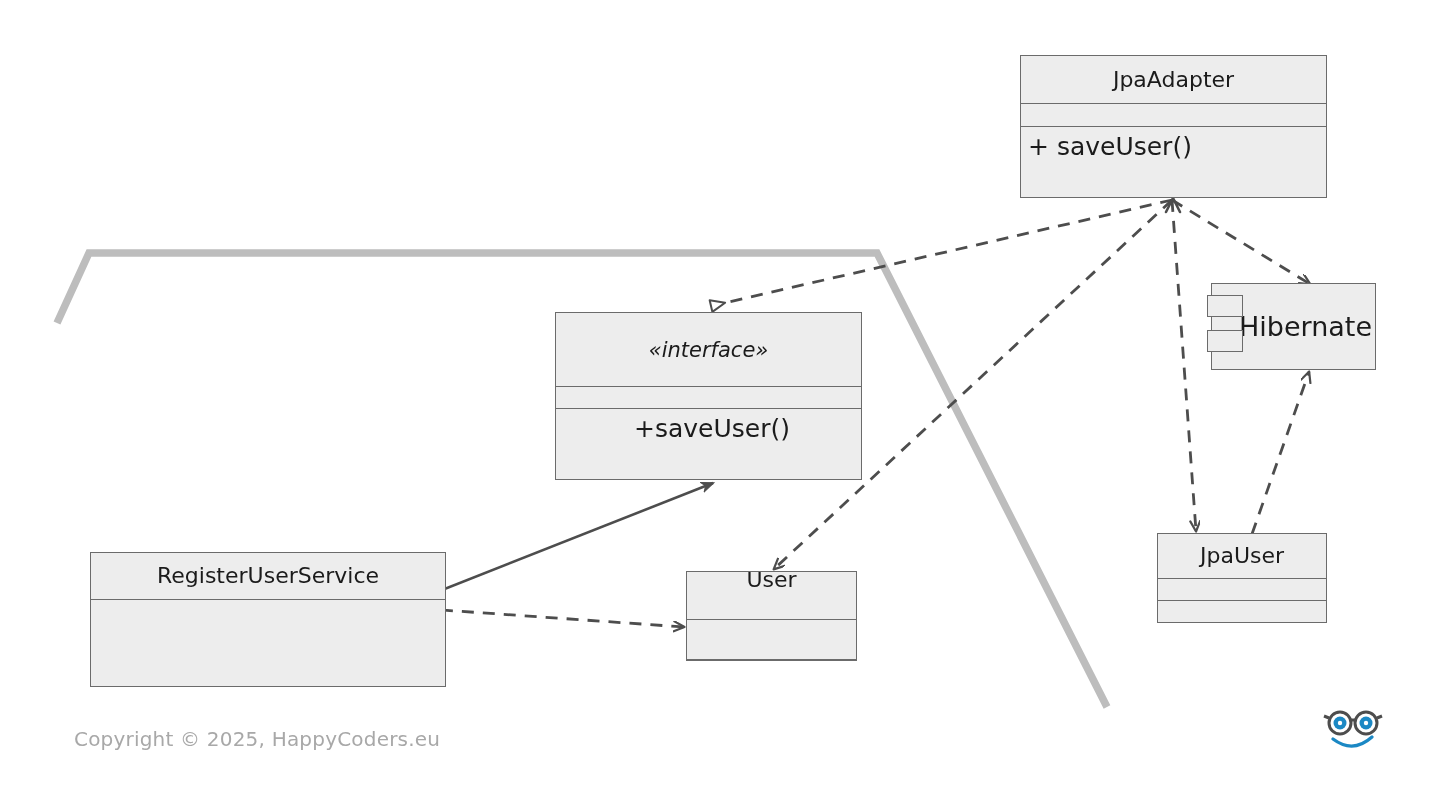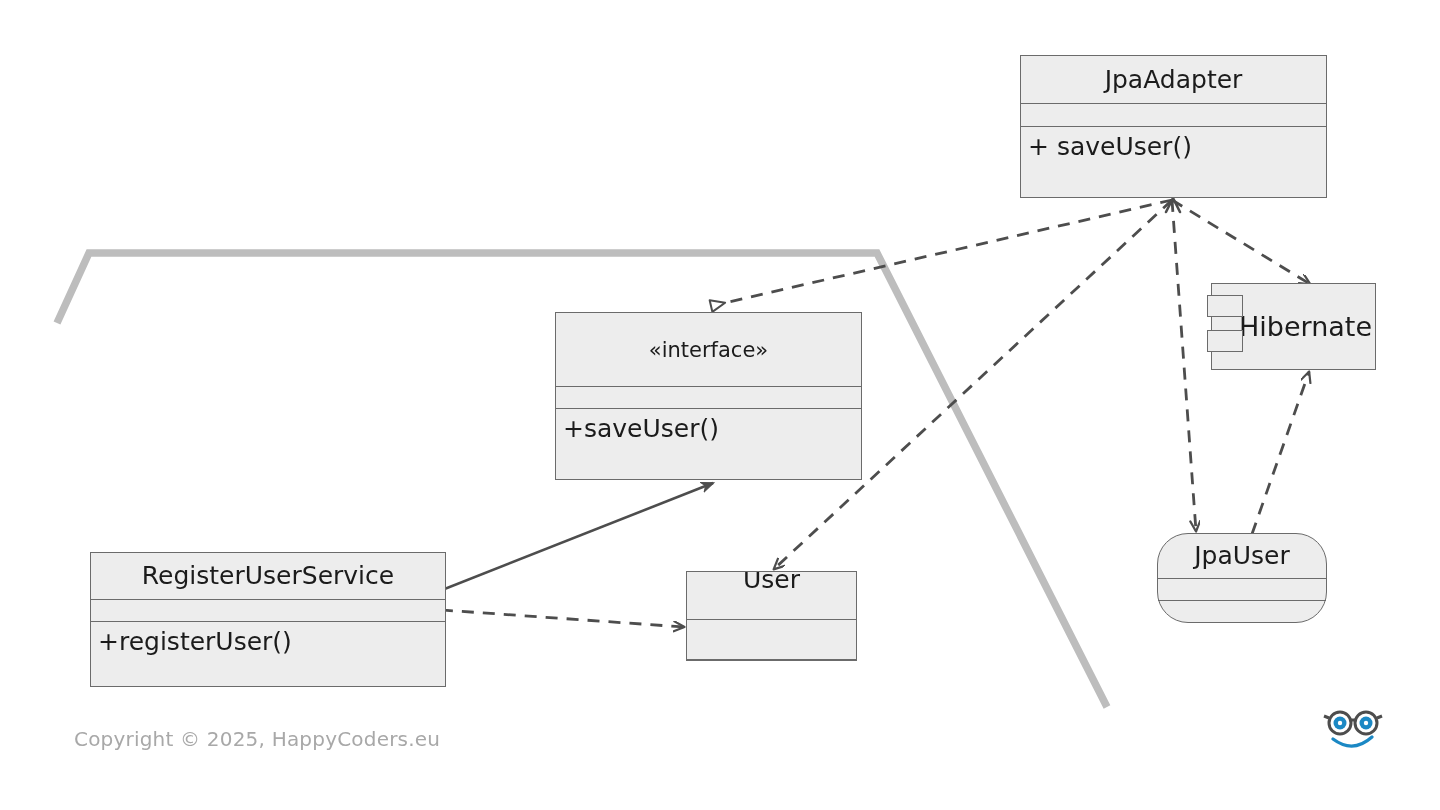--- a/index.html
+++ b/index.html
@@ -38,23 +38,24 @@
     border-top: 1.6px solid #6b6b6b;
   }
   .c-title {
     justify-content: center;
     flex-direction: column;
     color: #1b1b1b;
   }
   .c-title .stereo {
     font-size: 21px;
     line-height: 26px;
+    font-style: italic;
   }
   .c-title .cname {
-    font-size: 25px;
+    font-size: 22px;
     line-height: 30px;
   }
   .c-members {
     padding-left: 7px;
     align-items: flex-start;
     padding-top: 5px;
     font-size: 25px;
     line-height: 30px;
     color: #1b1b1b;
   }
@@ -158,50 +159,47 @@
   </div>
 </div>
 
 <div class="uml-box" id="persistence-port-box" style="left:555px; top:312px; width:307px; height:168px;">
   <div class="compartment c-title" style="height:73px;">
     <span class="stereo">«interface»</span>
   </div>
   <div class="compartment c-empty" style="height:22px;">
     <span></span>
   </div>
-  <div class="compartment c-members" style="flex:1;">
+  <div class="compartment c-members" style="flex:1;justify-content:center;">
     <span>+saveUser()</span>
   </div>
 </div>
 
 <div class="uml-box" id="register-user-service-box" style="left:90px; top:552px; width:356px; height:135px;">
   <div class="compartment c-title" style="height:46px;">
     <span class="cname">RegisterUserService</span>
   </div>
   <div class="compartment c-empty" style="height:22px;">
     <span></span>
   </div>
-  <div class="compartment c-members" style="flex:1;">
-    <span>+registerUser()</span>
-  </div>
 </div>
 
 <div class="uml-box" id="user-box" style="left:686px; top:571px; width:171px; height:90px;gap:31px;">
   <div class="compartment c-title" style="height:44px;">
     <span class="cname">User</span>
   </div>
   <div class="compartment c-empty" style="height:22px;">
     <span></span>
   </div>
   <div class="compartment c-empty" style="flex:1;">
     <span></span>
   </div>
 </div>
 
-<div class="uml-box" id="jpa-user-box" style="left:1157px; top:533px; width:170px; height:90px;border-radius:31px;">
+<div class="uml-box" id="jpa-user-box" style="left:1157px; top:533px; width:170px; height:90px;">
   <div class="compartment c-title" style="height:44px;">
     <span class="cname">JpaUser</span>
   </div>
   <div class="compartment c-empty" style="height:22px;">
     <span></span>
   </div>
   <div class="compartment c-empty" style="flex:1;">
     <span></span>
   </div>
 </div>

